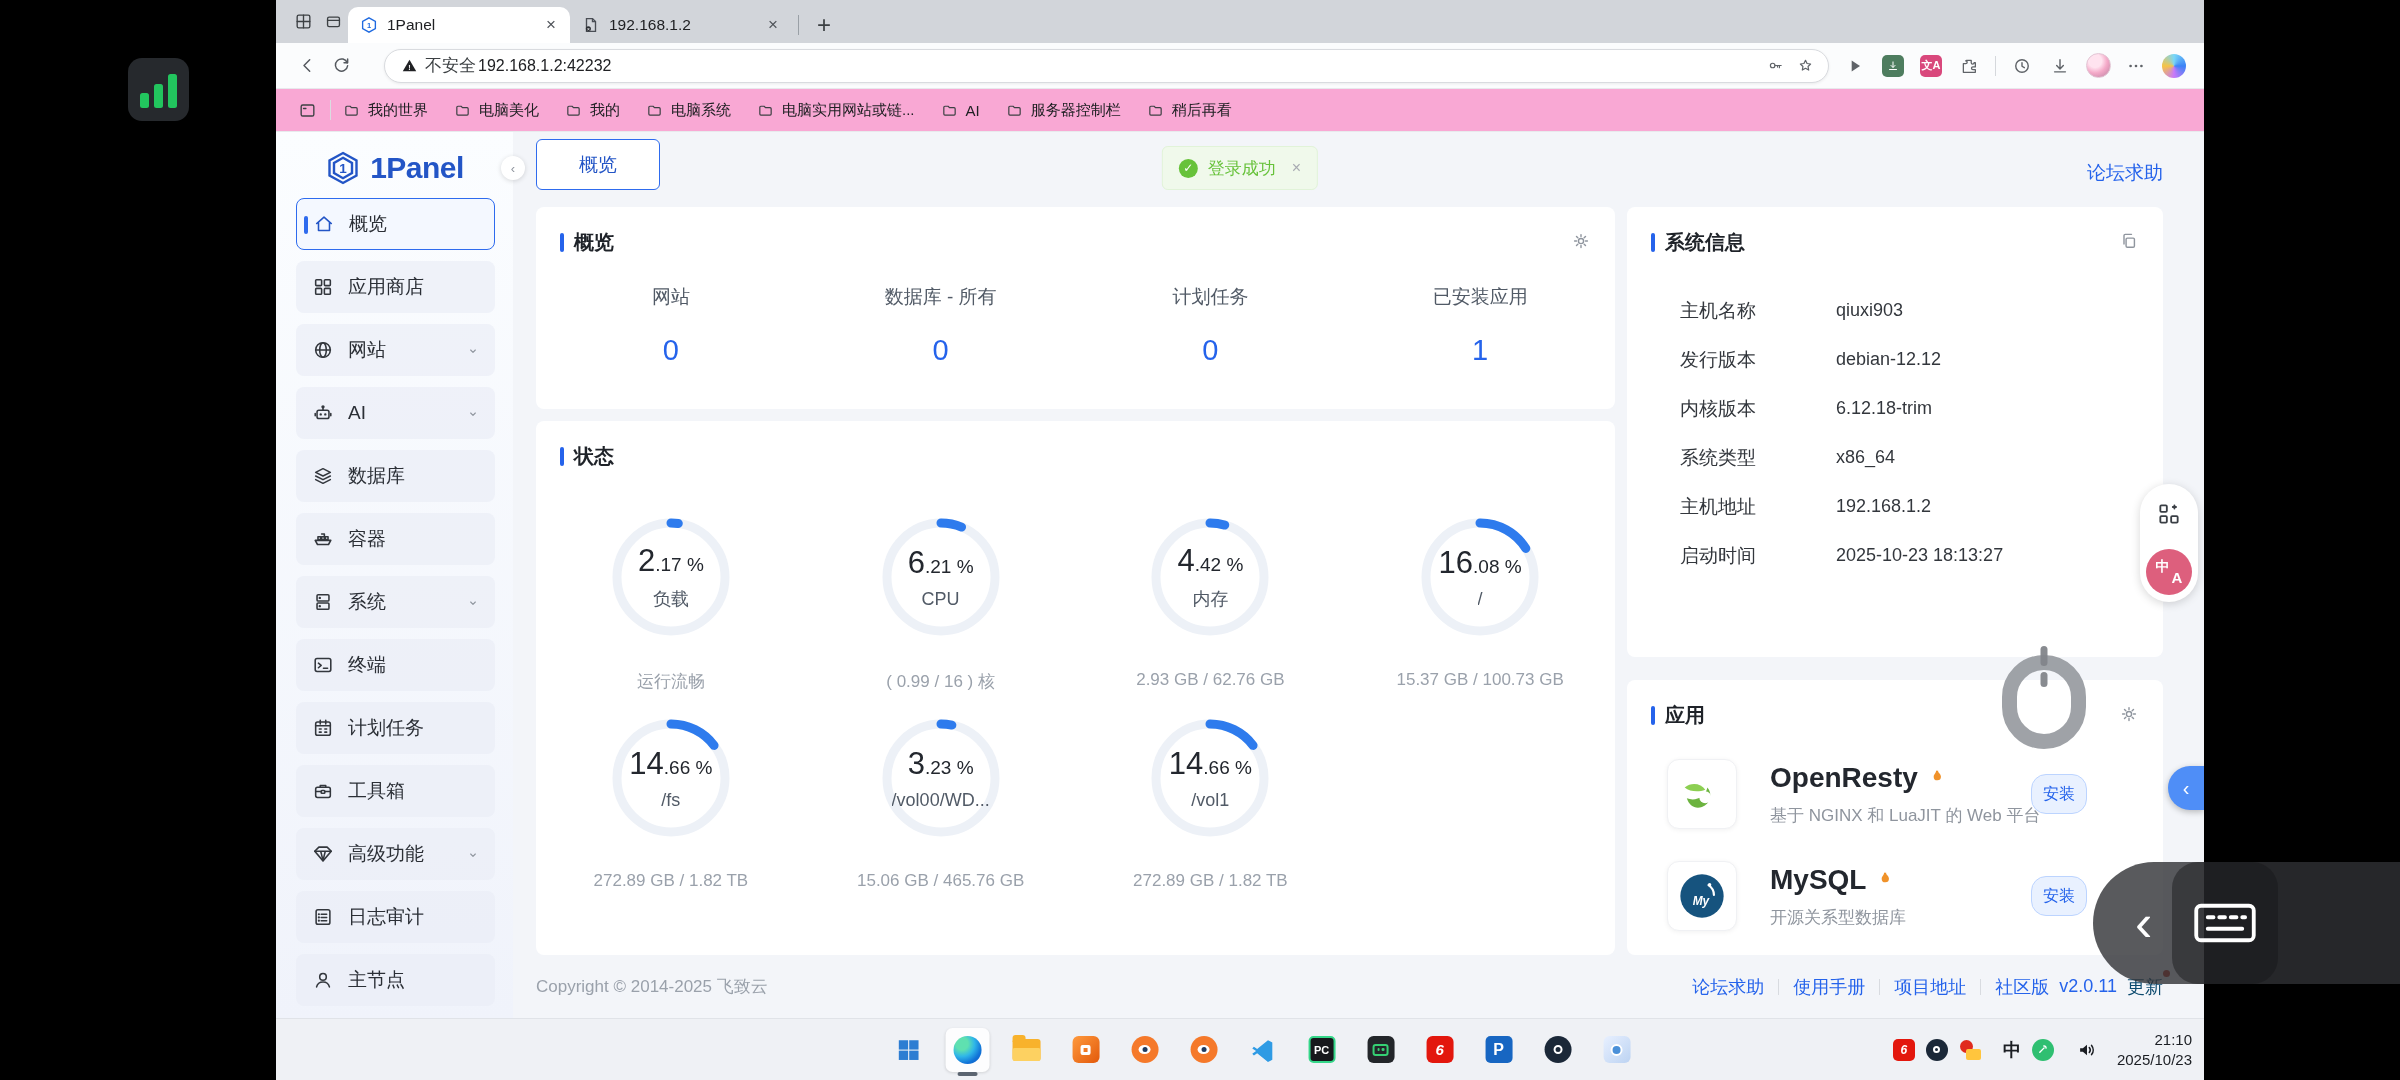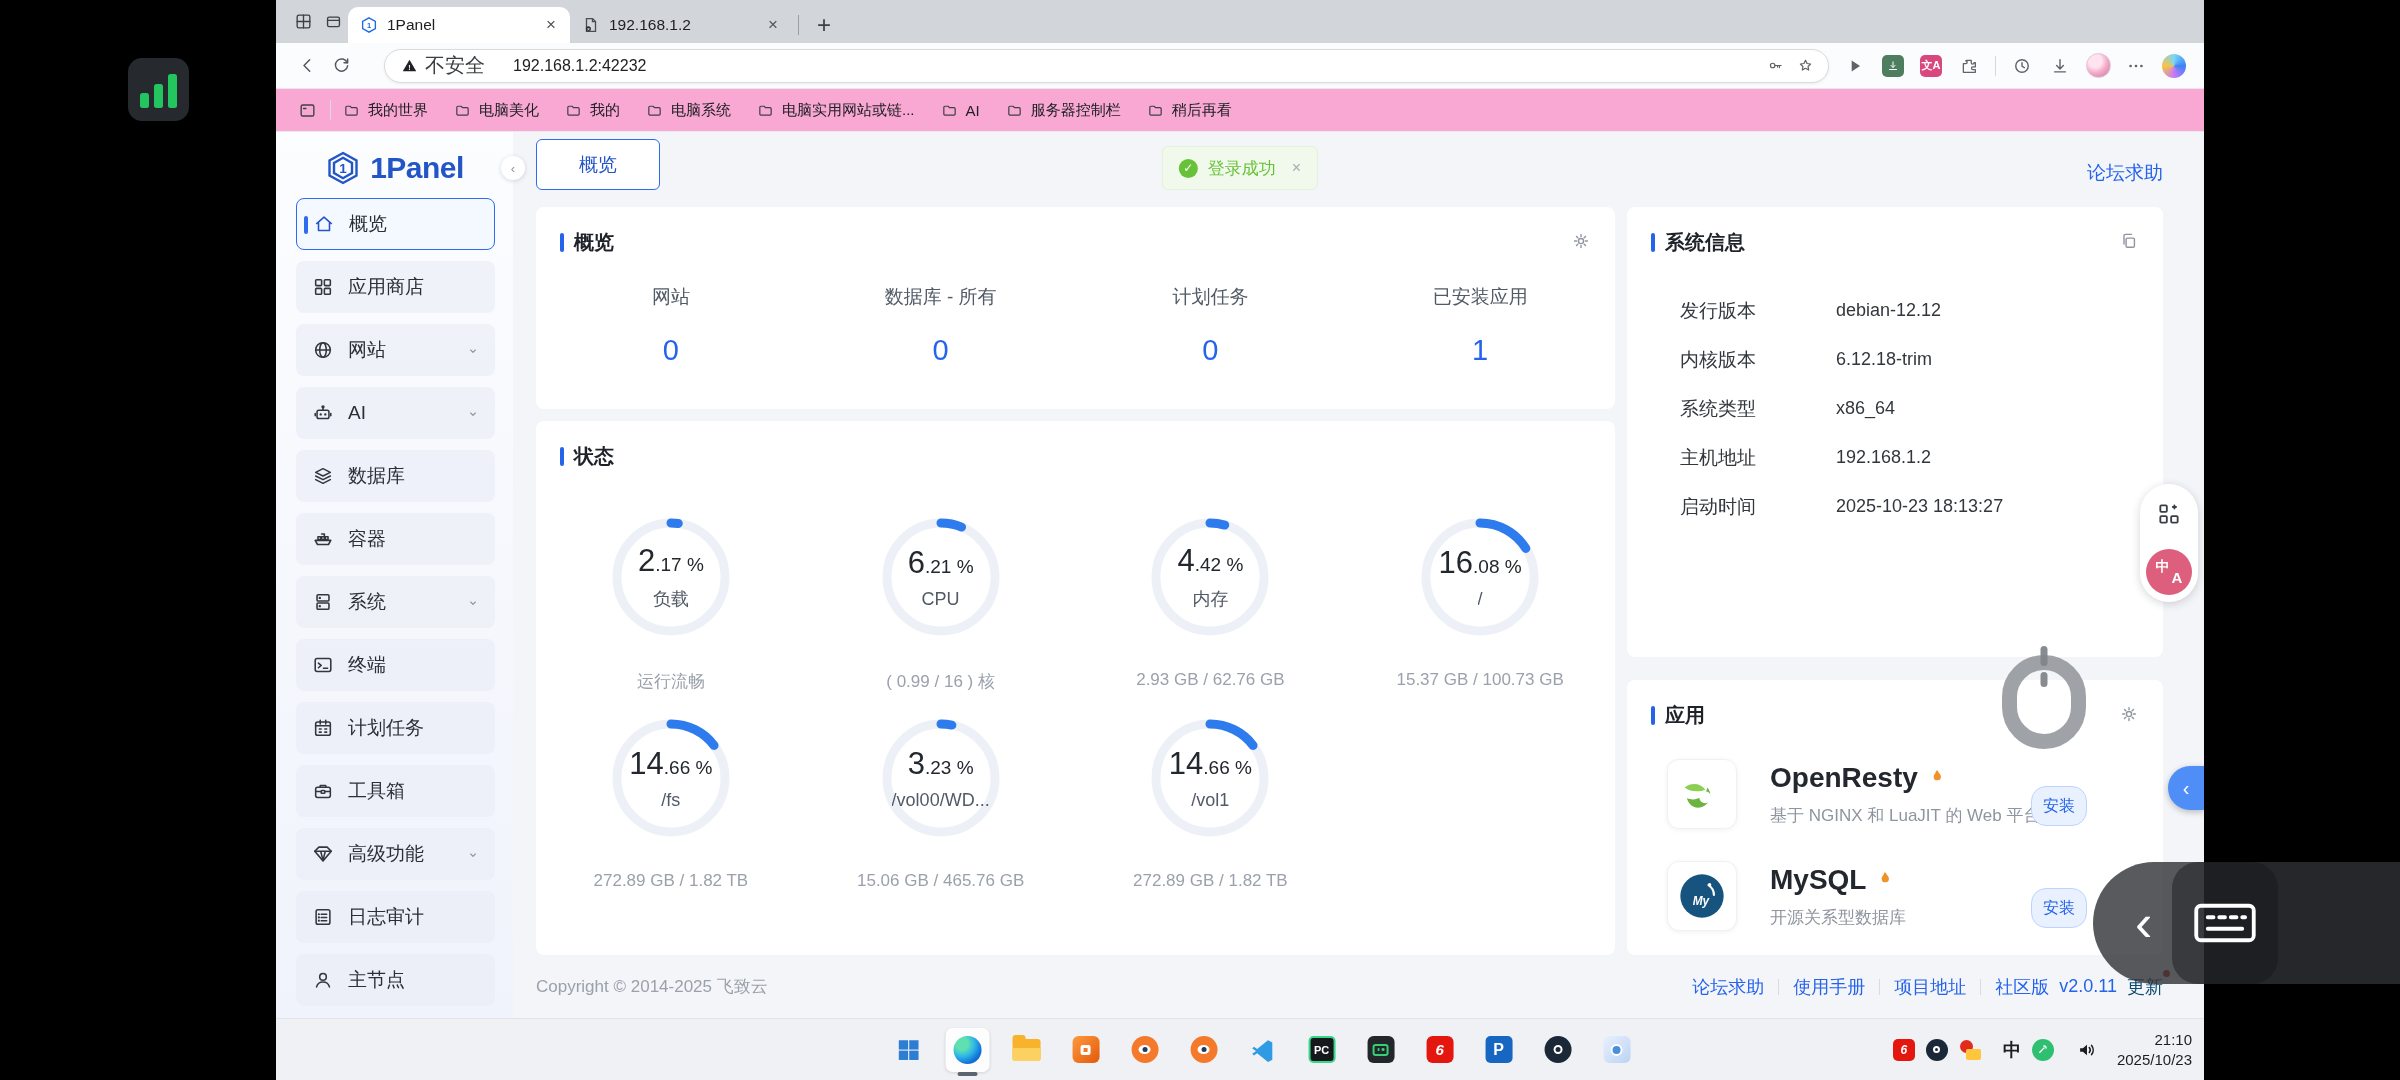--- a/index.html
+++ b/index.html
@@ -20,21 +20,21 @@
   .tab-sep { width:1px; height:20px; background:#9aa0a6; margin:7px 6px 0; }
   .newtab { margin-top:7px; font-size:24px; color:#3c4043; padding:0 12px; font-weight:300; }
 
   .toolbar { height:46px; background:#fbfcfd; border-bottom:1px solid #e7e9ec; display:flex; align-items:center; padding:0 14px; }
   .nav-ic { width:34px; height:34px; display:flex; align-items:center; justify-content:center; color:#54585e; }
   .nav-ic svg { width:21px; height:21px; }
   .addr { flex:1; height:34px; margin:0 10px 0 26px; background:#fff; border:1px solid #d9dbdf;
     border-radius:17px; box-shadow:0 1px 3px rgba(0,0,0,.07); display:flex; align-items:center; padding:0 8px 0 16px; }
   .addr svg { width:17px; height:17px; }
   .addr .warn { color:#202124; margin-right:7px; }
-  .addr-sec { font-size:20px; color:#3c4043; margin-right:28px; }
+  .addr-sec { font-size:17px; color:#3c4043; margin-right:2px; }
   .addr-url { font-size:16px; color:#202124; flex:1; }
   .addr .pill-ic { width:30px; height:30px; display:flex; align-items:center; justify-content:center; color:#5f6368; }
   .tb-icons { display:flex; align-items:center; gap:6px; }
   .tbi { width:32px; height:32px; display:flex; align-items:center; justify-content:center; color:#5f6368; }
   .tbi svg { width:20px; height:20px; }
   .sq-ic { width:22px; height:22px; border-radius:5px; display:flex; align-items:center; justify-content:center;
     color:#fff; font-size:12px; font-weight:700; }
   .v-div { width:1px; height:20px; background:#d5d8dc; margin:0 4px; }
   .avatar { width:25px; height:25px; border-radius:50%;
     background:radial-gradient(circle at 35% 30%, #ffe3ef 0 30%, #f4a9c8 55%, #b87f9e 100%); border:1px solid #e2c5d4;}
@@ -112,21 +112,21 @@
   .si-value { font-size:18px; color:#33373d; }
 
   .ap-card { height:275px; }
   .ap-item { display:flex; align-items:center; height:102px; padding:0 24px 0 40px; position:relative; }
   .ap-icon { width:70px; height:70px; border-radius:12px; background:#fff; border:1px solid #f0f1f4;
     box-shadow:0 1px 5px rgba(0,0,0,.06); display:flex; align-items:center; justify-content:center; flex:0 0 auto; }
   .ap-body { margin-left:33px; }
   .ap-name { font-size:28px; font-weight:600; color:#23272e; display:flex; align-items:center; gap:8px; }
   .ap-desc { font-size:17px; color:#8f959e; margin-top:10px; }
   .install-btn { position:absolute; right:76px; top:50%; transform:translateY(-50%); width:56px; height:40px;
-    border-radius:15px; border:1px solid #bcd4ff; background:#e9f1ff; color:#2563eb; font-size:16px;margin-top:12px; }
+    border-radius:15px; border:1px solid #bcd4ff; background:#e9f1ff; color:#2563eb; font-size:16px; }
 
   .page-footer { margin-top:8px; height:47px; display:flex; align-items:center; justify-content:space-between; }
   .copyright { font-size:17px; color:#9aa1ab; }
   .f-links { display:flex; align-items:center; }
   .f-link { color:#2563eb; font-size:18px; }
   .f-sep { width:1px; height:16px; background:#d8dbe0; margin:0 14px; }
   .f-ver { display:flex; align-items:center; gap:10px; color:#2563eb; font-size:18px; }
   .f-update { position:relative; color:#0c4a6e; font-size:18px; }
   .f-update::after { content:""; position:absolute; right:-7px; top:-5px; width:7px; height:7px; border-radius:50%; background:#c0392b; }
 
@@ -651,20 +651,24 @@
             <section class="card si-card">
               <div class="card-title">
                   <span class="title-bar"></span>
                   <span>系统信息</span>
                 </div>
               <svg class="corner-ic ln" viewBox="0 0 24 24">
                   <rect x="8.5" y="8.5" width="10" height="11" rx="1.5"></rect>
                   <path d="M6 15.5V5.5A1.5 1.5 0 0 1 7.5 4H15"></path>
                 </svg>
               <div class="si-rows" id="si-rows">
+                  <div class="si-row">
+                    <span class="si-label">主机名称</span>
+                    <span class="si-value">qiuxi903</span>
+                  </div>
                   <div class="si-row">
                     <span class="si-label">发行版本</span>
                     <span class="si-value">debian-12.12</span>
                   </div>
                   <div class="si-row">
                     <span class="si-label">内核版本</span>
                     <span class="si-value">6.12.18-trim</span>
                   </div>
                   <div class="si-row">
                     <span class="si-label">系统类型</span>

